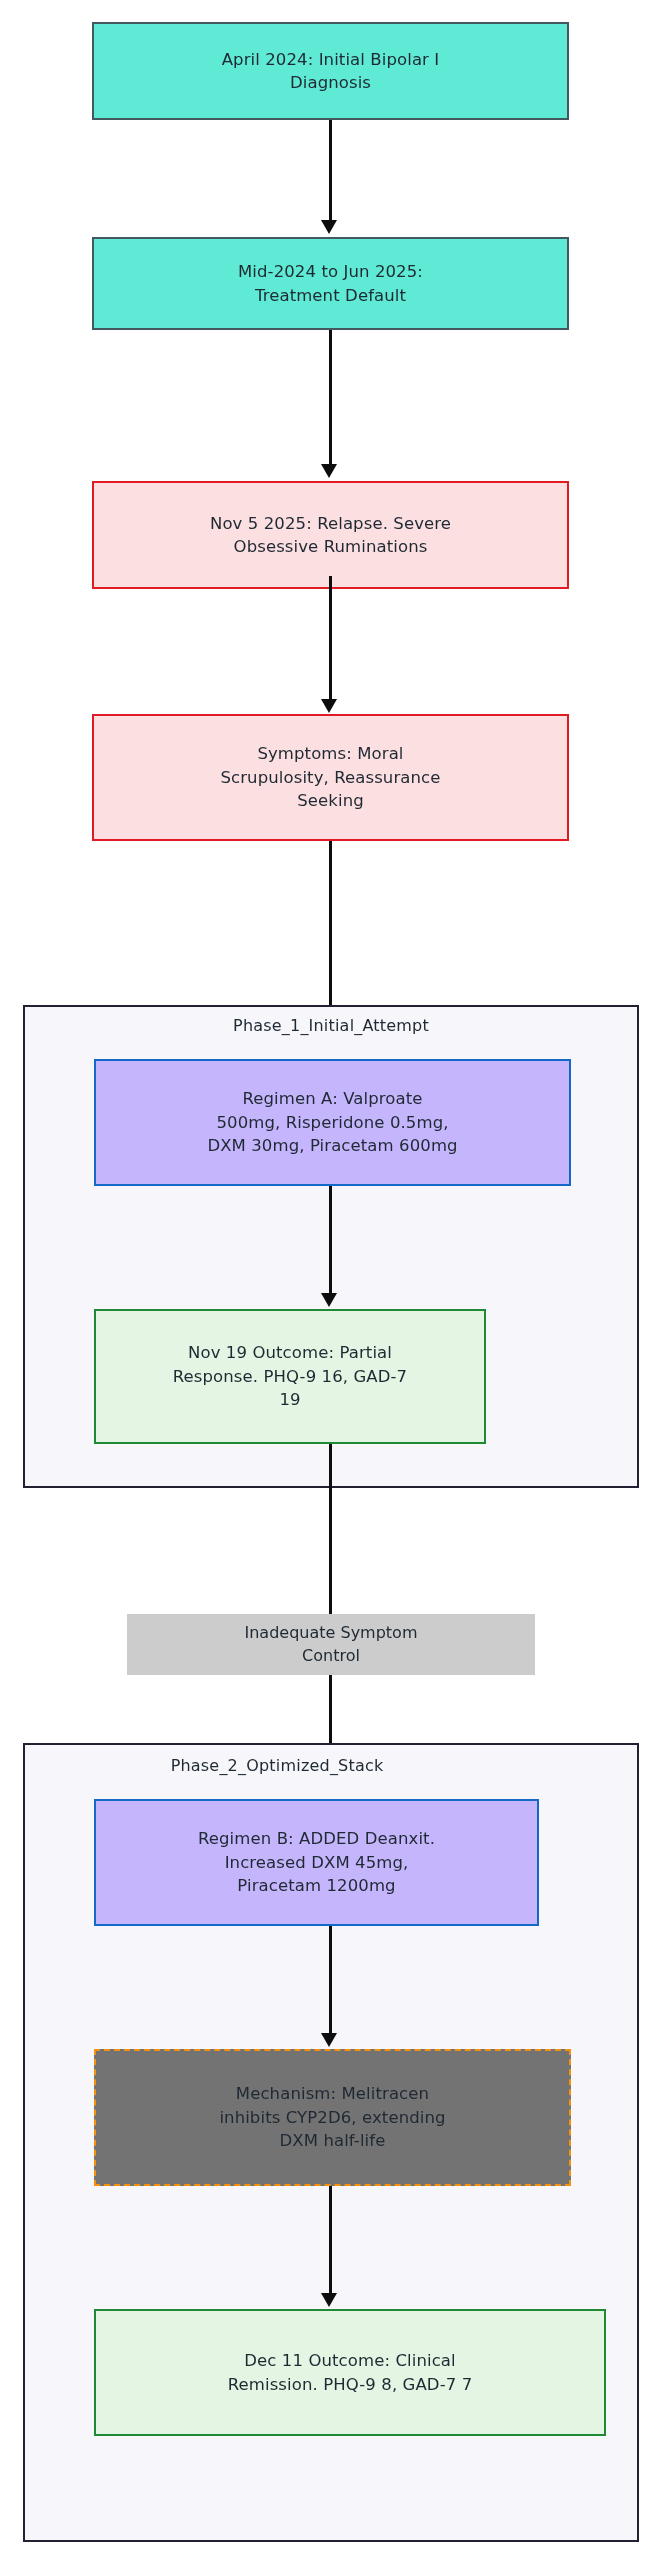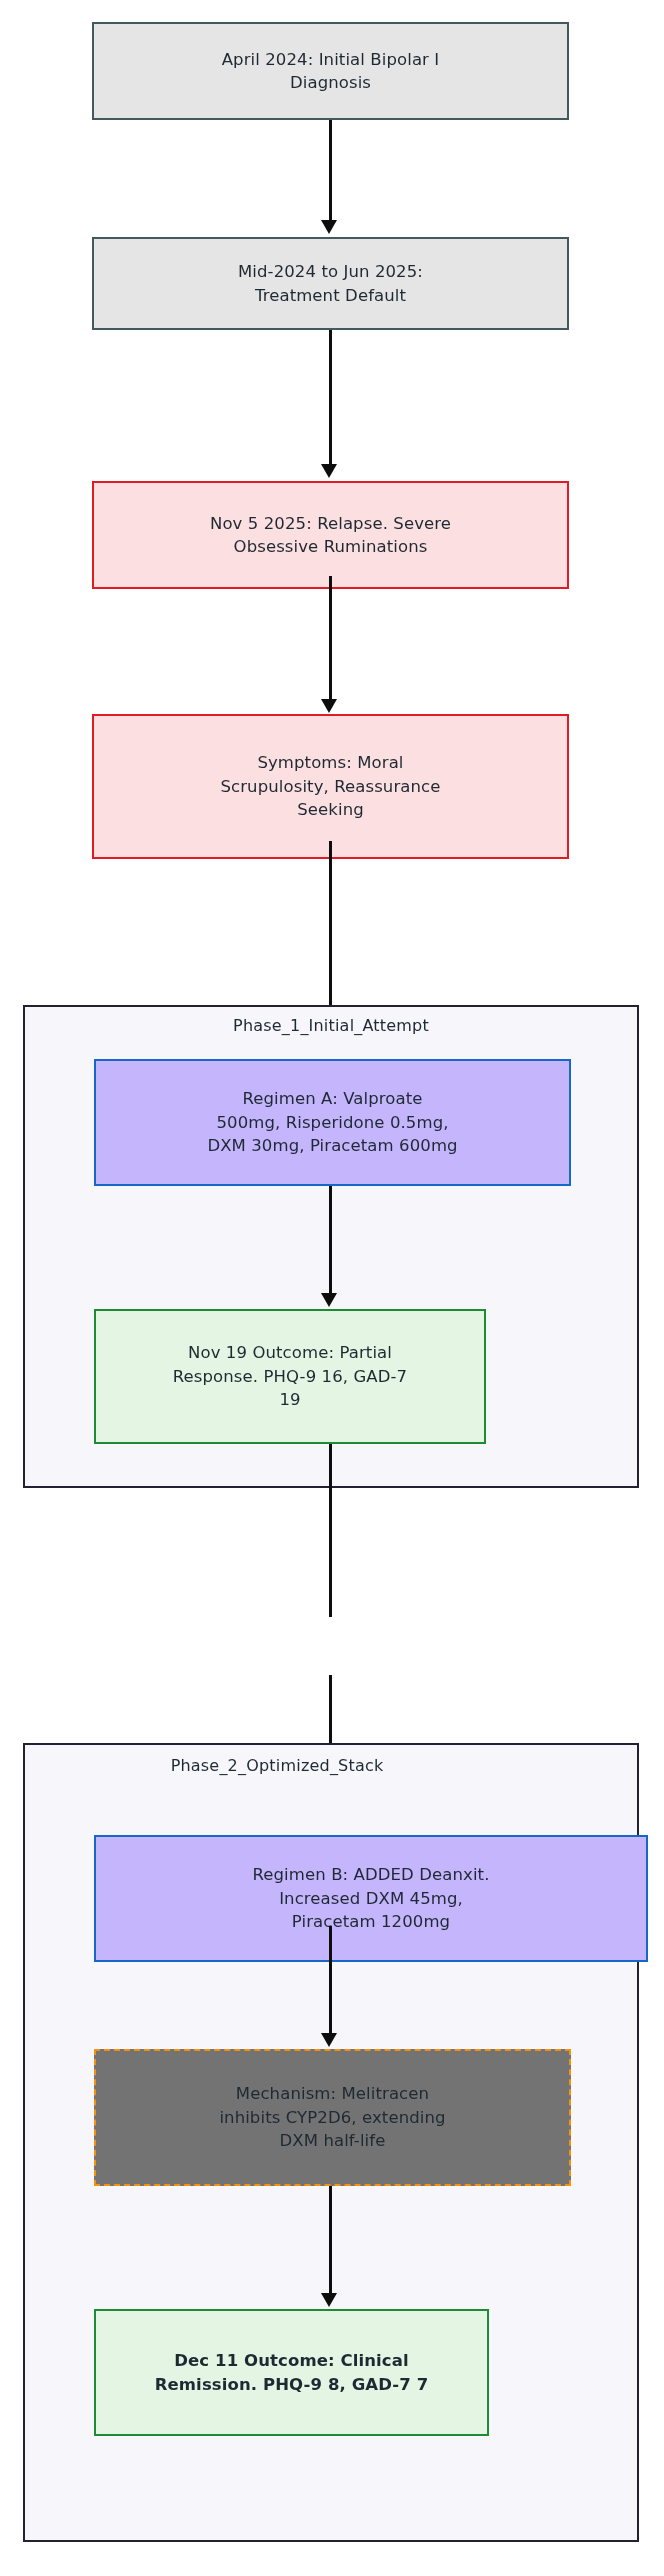--- a/index.html
+++ b/index.html
@@ -31,21 +31,21 @@
     text-align: center;
     font-size: 16.5px;
     line-height: 1.42;
     color: #1f2933;
     padding: 7.2px 11.4px;
     white-space: pre-line;
     letter-spacing: 0.1px;
   }
 
   .node-gray {
-    background: #e5e5e5;
+    background: #5eead4;
     border: 2.1px solid #44595f;
   }
 
   .node-red {
     background: #fbdfe1;
     border: 2.1px solid #e01b24;
   }
 
   .node-blue {
     background: #c4b5fd;
@@ -129,21 +129,21 @@
 
   <div class="edge-line" style="left:329px; top:330px; height:137px;"></div>
   <div class="edge-head" style="left:321px; top:464px;"></div>
 
   <div class="node node-red" style="left:92px; top:481px; width:477px; height:108px;">Nov 5 2025: Relapse. Severe
 Obsessive Ruminations</div>
 
   <div class="edge-line" style="left:329px; top:576px; height:127px;"></div>
   <div class="edge-head" style="left:321px; top:699px;"></div>
 
-  <div class="node node-red" style="left:92px; top:714px; width:477px; height:145px;">Symptoms: Moral
+  <div class="node node-red" style="left:92px; top:714px; width:477px; height:127px;">Symptoms: Moral
 Scrupulosity, Reassurance
 Seeking</div>
 
   <div class="edge-line" style="left:329px; top:841px; height:220px;"></div>
   <div class="edge-head" style="left:321px; top:1045px;"></div>
 
   <div class="cluster" style="left:23px; top:1005px; width:616px; height:483px;"></div>
   <div class="cluster-title" style="left:23px; top:1016px; width:616px;">Phase_1_Initial_Attempt</div>
 
   <div class="node node-blue" style="left:94px; top:1059px; width:477px; height:127px;">Regimen A: Valproate
@@ -152,38 +152,40 @@
 
   <div class="edge-line" style="left:329px; top:1186px; height:111px;"></div>
   <div class="edge-head" style="left:321px; top:1293px;"></div>
 
   <div class="node node-green" style="left:94px; top:1309px; width:392px; height:135px;">Nov 19 Outcome: Partial
 Response. PHQ-9 16, GAD-7
 19</div>
 
   <div class="edge-line" style="left:329px; top:1444px; height:173px;"></div>
 
+  <div class="edge-label" style="left:127px; top:1614px; width:408px; height:61px;">Inadequate Symptom
+Control</div>
 
   <div class="edge-line" style="left:329px; top:1675px; height:134px;"></div>
   <div class="edge-head" style="left:321px; top:1795px;"></div>
 
   <div class="cluster" style="left:23px; top:1743px; width:616px; height:799px;"></div>
   <div class="cluster-title" style="left:23px; top:1756px; width:508px;">Phase_2_Optimized_Stack</div>
 
-  <div class="node node-blue" style="left:94px; top:1799px; width:554px; height:127px;margin-top:36px;">Regimen B: ADDED Deanxit.
+  <div class="node node-blue" style="left:94px; top:1799px; width:445px; height:127px;">Regimen B: ADDED Deanxit.
 Increased DXM 45mg,
 Piracetam 1200mg</div>
 
   <div class="edge-line" style="left:329px; top:1926px; height:111px;"></div>
   <div class="edge-head" style="left:321px; top:2033px;"></div>
 
   <div class="node node-dashed-orange" style="left:94px; top:2049px; width:477px; height:137px;">Mechanism: Melitracen
 inhibits CYP2D6, extending
 DXM half-life</div>
 
   <div class="edge-line" style="left:329px; top:2186px; height:111px;"></div>
   <div class="edge-head" style="left:321px; top:2293px;"></div>
 
-  <div class="node node-green" style="left:94px; top:2309px; width:395px; height:127px;font-weight:bold;">Dec 11 Outcome: Clinical
+  <div class="node node-green" style="left:94px; top:2309px; width:512px; height:127px;">Dec 11 Outcome: Clinical
 Remission. PHQ-9 8, GAD-7 7</div>
 
 </div>
 
 
 </body></html>

